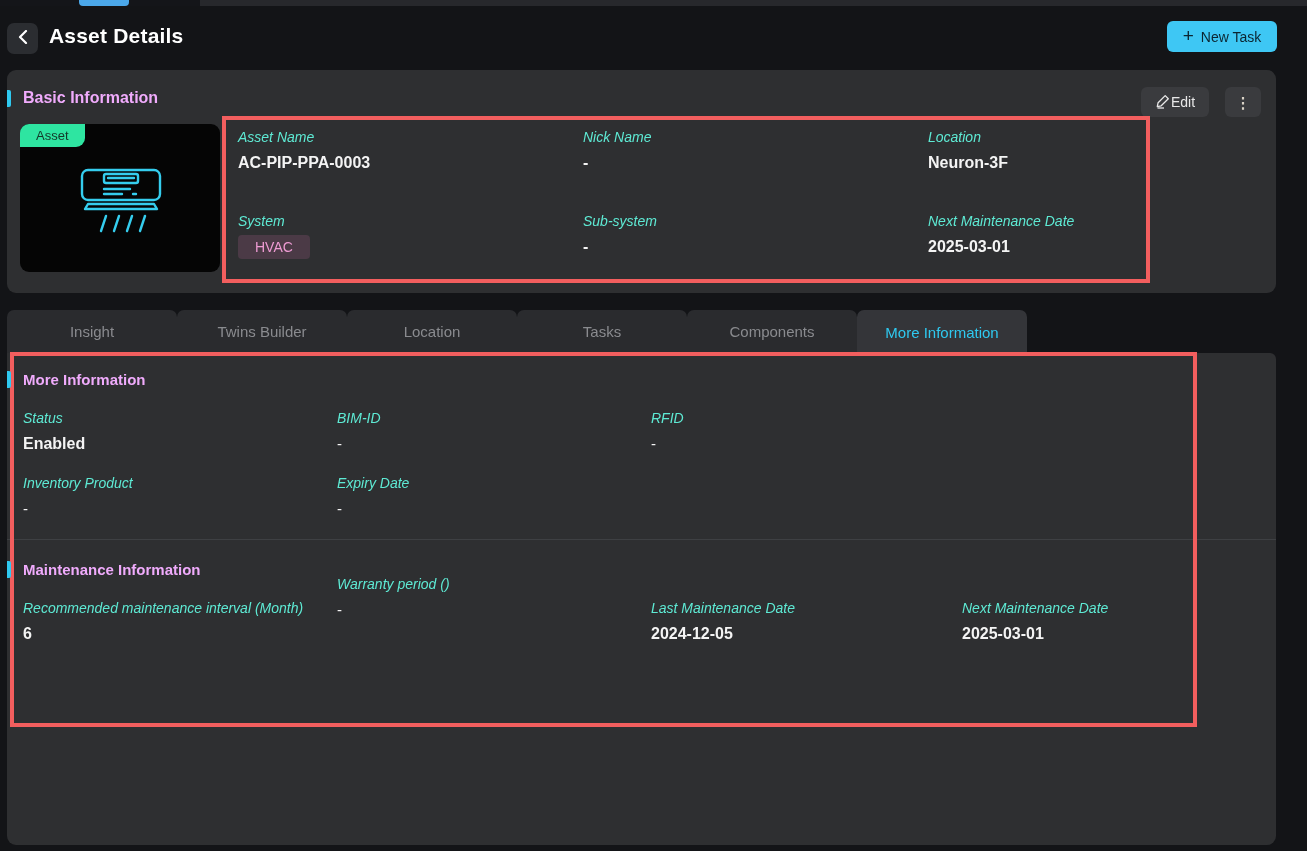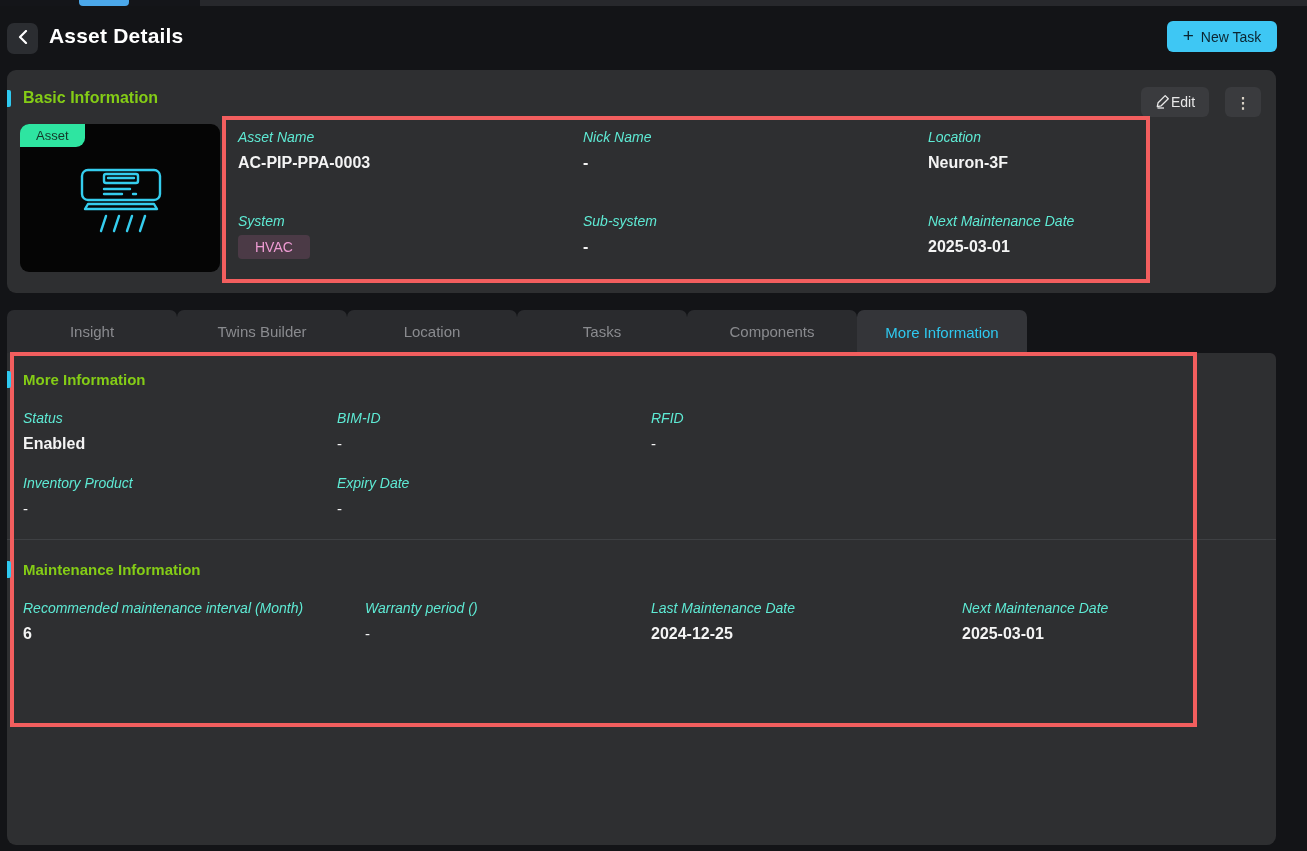--- a/index.html
+++ b/index.html
@@ -17,21 +17,21 @@
   .page-title { position:absolute; left:49px; top:24px; font-size:21px; font-weight:bold; color:#ffffff; letter-spacing:0.2px; }
   .new-task-btn { position:absolute; left:1167px; top:21px; width:110px; height:31px; background:#3ec7f4; border:none; border-radius:6px; color:#0c2531; font-size:14px; font-weight:500; cursor:pointer; display:flex; align-items:center; justify-content:center; gap:7px; font-family:"Liberation Sans", sans-serif; }
   .new-task-btn .plus { font-size:19px; font-weight:400; line-height:1; margin-top:-2px; }
 
   
   .card { position:absolute; background:#2e2f31; }
   .basic-card { left:7px; top:70px; width:1269px; height:223px; border-radius:9px; }
   .content-card { left:7px; top:353px; width:1269px; height:492px; border-radius:0 6px 9px 9px; }
 
   .accent-bar { position:absolute; width:4px; height:17px; background:#2fc9f0; border-radius:0 2px 2px 0; }
-  .section-title { position:absolute; font-size:16px; font-weight:bold; color:#84cc16; }
+  .section-title { position:absolute; font-size:16px; font-weight:bold; color:#f0abfc; }
   .section-title.sm { font-size:15px; }
 
   
   .edit-btn { position:absolute; left:1141px; top:87px; width:68px; height:30px; background:#3a3b3e; border:none; border-radius:6px; color:#e8e8e8; font-size:14px; cursor:pointer; display:flex; align-items:center; justify-content:center; font-family:"Liberation Sans", sans-serif; }
   .kebab-btn { position:absolute; left:1225px; top:87px; width:36px; height:30px; background:#3a3b3e; border:none; border-radius:6px; color:#d9d2c6; font-size:15px; font-weight:bold; cursor:pointer; line-height:1; letter-spacing:0; }
 
   
   .asset-image { position:absolute; left:20px; top:124px; width:200px; height:148px; background:#050505; border-radius:9px; }
   .asset-badge { position:absolute; left:0; top:0; min-width:46px; height:23px; background:#2ee5a1; color:#143829; font-size:13px; padding:0 16px; border-radius:9px 0 9px 0; display:flex; align-items:center; justify-content:center; }
   .ac-icon { position:absolute; left:58px; top:44px; }
@@ -179,27 +179,27 @@
 
   <div class="divider"></div>
 
   <div class="accent-bar" style="left:7px; top:561px; z-index:11;"></div>
   <div class="section-title sm" style="left:23px; top:561px;">Maintenance Information</div>
 
   <div class="field" style="left:23px; top:600px;">
     <div class="label">Recommended maintenance interval (Month)</div>
     <div class="value bold">6</div>
   </div>
-  <div class="field" style="left:337px; top:600px;margin-left:28px;">
+  <div class="field" style="left:337px; top:576px;">
     <div class="label">Warranty period ()</div>
     <div class="value">-</div>
   </div>
   <div class="field" style="left:651px; top:600px;">
     <div class="label">Last Maintenance Date</div>
-    <div class="value bold">2024-12-25</div>
+    <div class="value bold">2024-12-05</div>
   </div>
   <div class="field" style="left:962px; top:600px;">
     <div class="label">Next Maintenance Date</div>
     <div class="value bold">2025-03-01</div>
   </div>
 
   <div class="annotation anno-1"></div>
   <div class="annotation anno-2"></div>
 
 </div>

